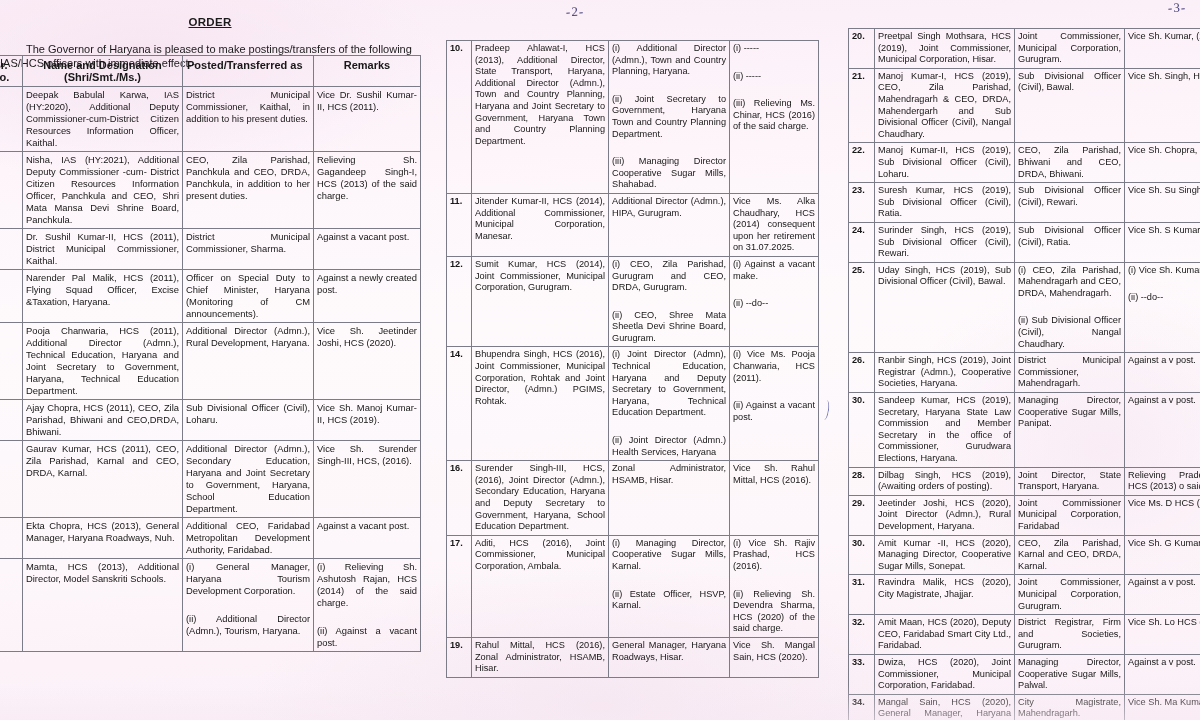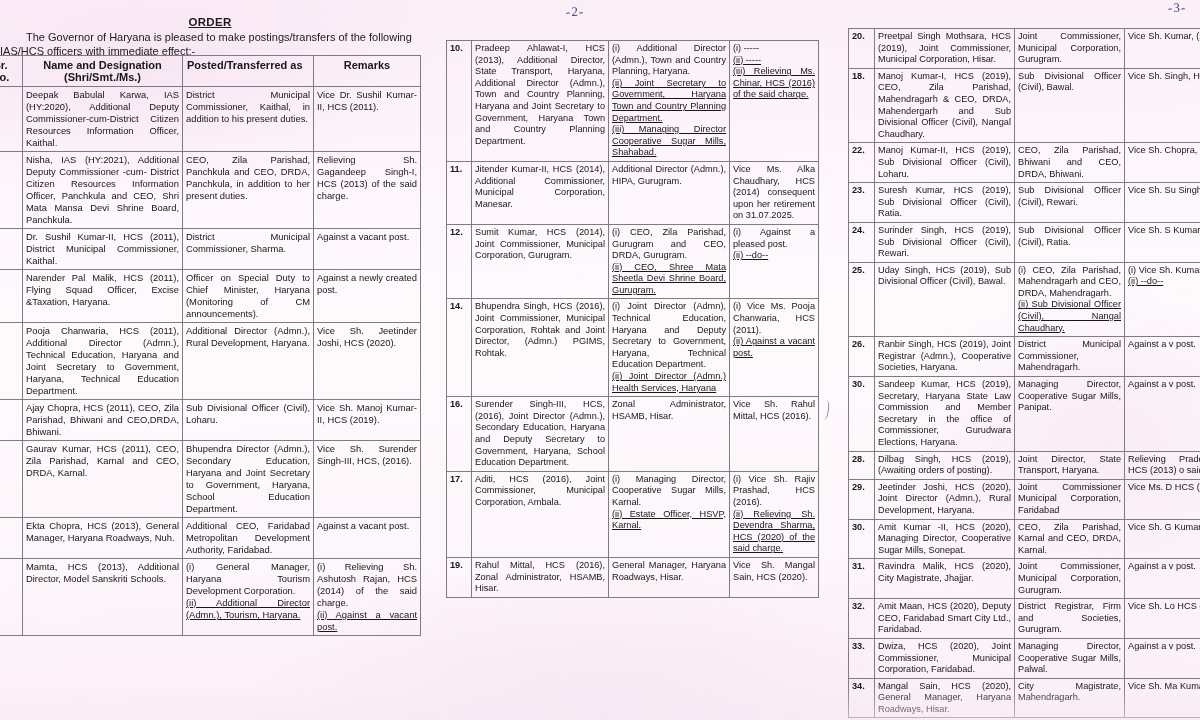--- a/index.html
+++ b/index.html
@@ -53,21 +53,21 @@
     left: 0; top: 16px;
     width: 420px;
     color: #1b1b1b;
   }
   .hdr-title {
     text-align: center;
     font-weight: bold;
     font-size: 11.5px;
     text-decoration: underline;
     letter-spacing: .3px;
-    margin-bottom: 2px;
+    margin-bottom: 14px;
   }
   .hdr-line {
     font-size: 11px;
     line-height: 14px;
     text-align: justify;
     text-justify: inter-word;
   }
   .hdr-line .indent { display: inline-block; width: 26px; }
 
   
@@ -96,21 +96,21 @@
     padding: 3px 4px;
     vertical-align: top;
   }
   td.sno {
     text-align: right;
     font-weight: bold;
     font-size: 9.4px;
     padding-top: 2px;
   }
   td.cell p { margin: 0; }
-  td.cell p + p { margin-top: 0px; text-decoration: underline; }
+  td.cell p + p { margin-top: 16px; }
   .lastline { text-align: left; }
 
   
   #tbl-1 {
     left: -22px;
     top: 55px;
     width: 442px;
   }
   #tbl-1 col.c-sno { width: 44px; }
   #tbl-1 col.c-name { width: 160px; }
@@ -227,21 +227,21 @@
           </tr>
           <tr>
             <td class="sno">6.</td>
             <td class="cell">Ajay Chopra, HCS (2011), CEO, Zila Parishad, Bhiwani and CEO,DRDA, Bhiwani.</td>
             <td class="cell">Sub Divisional Officer (Civil), Loharu.</td>
             <td class="cell">Vice Sh. Manoj Kumar-II, HCS (2019).</td>
           </tr>
           <tr>
             <td class="sno">7.</td>
             <td class="cell">Gaurav Kumar, HCS (2011), CEO, Zila Parishad, Karnal and CEO, DRDA, Karnal.</td>
-            <td class="cell">Bhupendra Director (Admn.), Secondary Education, Haryana and Joint Secretary to Government, Haryana, School Education Department.</td>
+            <td class="cell">Additional Director (Admn.), Secondary Education, Haryana and Joint Secretary to Government, Haryana, School Education Department.</td>
             <td class="cell">Vice Sh. Surender Singh-III, HCS, (2016).</td>
           </tr>
           <tr>
             <td class="sno">8.</td>
             <td class="cell">Ekta Chopra, HCS (2013), General Manager, Haryana Roadways, Nuh.</td>
             <td class="cell">Additional CEO, Faridabad Metropolitan Development Authority, Faridabad.</td>
             <td class="cell">Against a vacant post.</td>
           </tr>
           <tr>
             <td class="sno">9.</td>
@@ -291,21 +291,21 @@
             <td class="cell">Vice Ms. Alka Chaudhary, HCS (2014) consequent upon her retirement on 31.07.2025.</td>
           </tr>
           <tr>
             <td class="sno">12.</td>
             <td class="cell">Sumit Kumar, HCS (2014), Joint Commissioner, Municipal Corporation, Gurugram.</td>
             <td class="cell">
               <p>(i) CEO, Zila Parishad, Gurugram and CEO, DRDA, Gurugram.</p>
               <p>(ii) CEO, Shree Mata Sheetla Devi Shrine Board, Gurugram.</p>
             </td>
             <td class="cell">
-              <p>(i) Against a pleased post.</p>
+              <p>(i) Against a vacant make.</p>
               <p>(ii) --do--</p>
             </td>
           </tr>
           <tr>
             <td class="sno">14.</td>
             <td class="cell">Bhupendra Singh, HCS (2016), Joint Commissioner, Municipal Corporation, Rohtak and Joint Director, (Admn.) PGIMS, Rohtak.</td>
             <td class="cell">
               <p>(i) Joint Director (Admn), Technical Education, Haryana and Deputy Secretary to Government, Haryana, Technical Education Department.</p>
               <p>(ii) Joint Director (Admn.) Health Services, Haryana</p>
             </td>
@@ -353,21 +353,21 @@
           <col class="c-rem">
         </colgroup>
       <tbody id="body-3">
           <tr>
             <td class="sno">20.</td>
             <td class="cell">Preetpal Singh Mothsara, HCS (2019), Joint Commissioner, Municipal Corporation, Hisar.</td>
             <td class="cell">Joint Commissioner, Municipal Corporation, Gurugram.</td>
             <td class="cell">Vice Sh. Kumar, (2014).</td>
           </tr>
           <tr>
-            <td class="sno">18.</td>
+            <td class="sno">21.</td>
             <td class="cell">Manoj Kumar-I, HCS (2019), CEO, Zila Parishad, Mahendragarh &amp; CEO, DRDA, Mahendergarh and Sub Divisional Officer (Civil), Nangal Chaudhary.</td>
             <td class="cell">Sub Divisional Officer (Civil), Bawal.</td>
             <td class="cell">Vice Sh. Singh, HCS (2</td>
           </tr>
           <tr>
             <td class="sno">22.</td>
             <td class="cell">Manoj Kumar-II, HCS (2019), Sub Divisional Officer (Civil), Loharu.</td>
             <td class="cell">CEO, Zila Parishad, Bhiwani and CEO, DRDA, Bhiwani.</td>
             <td class="cell">Vice Sh. Chopra, (2011).</td>
           </tr>

